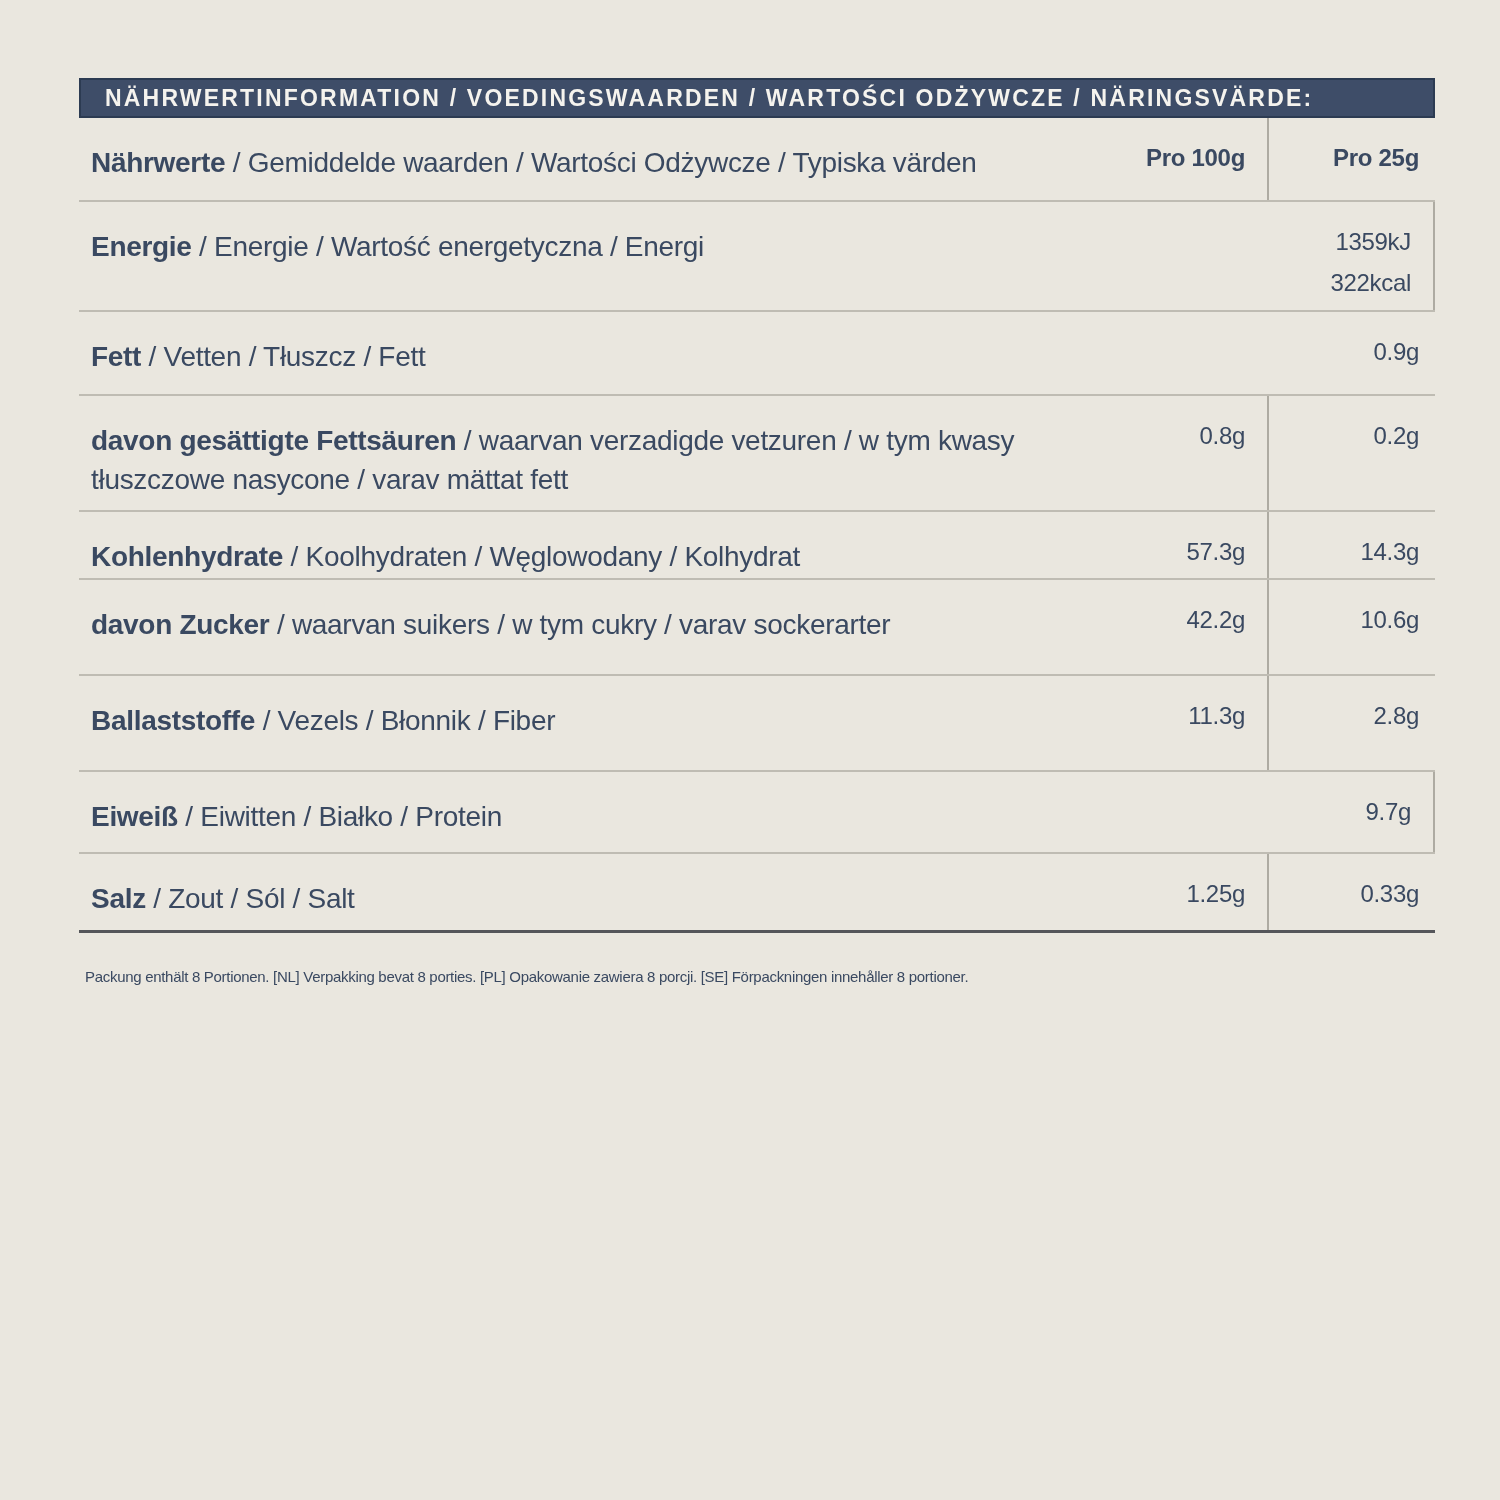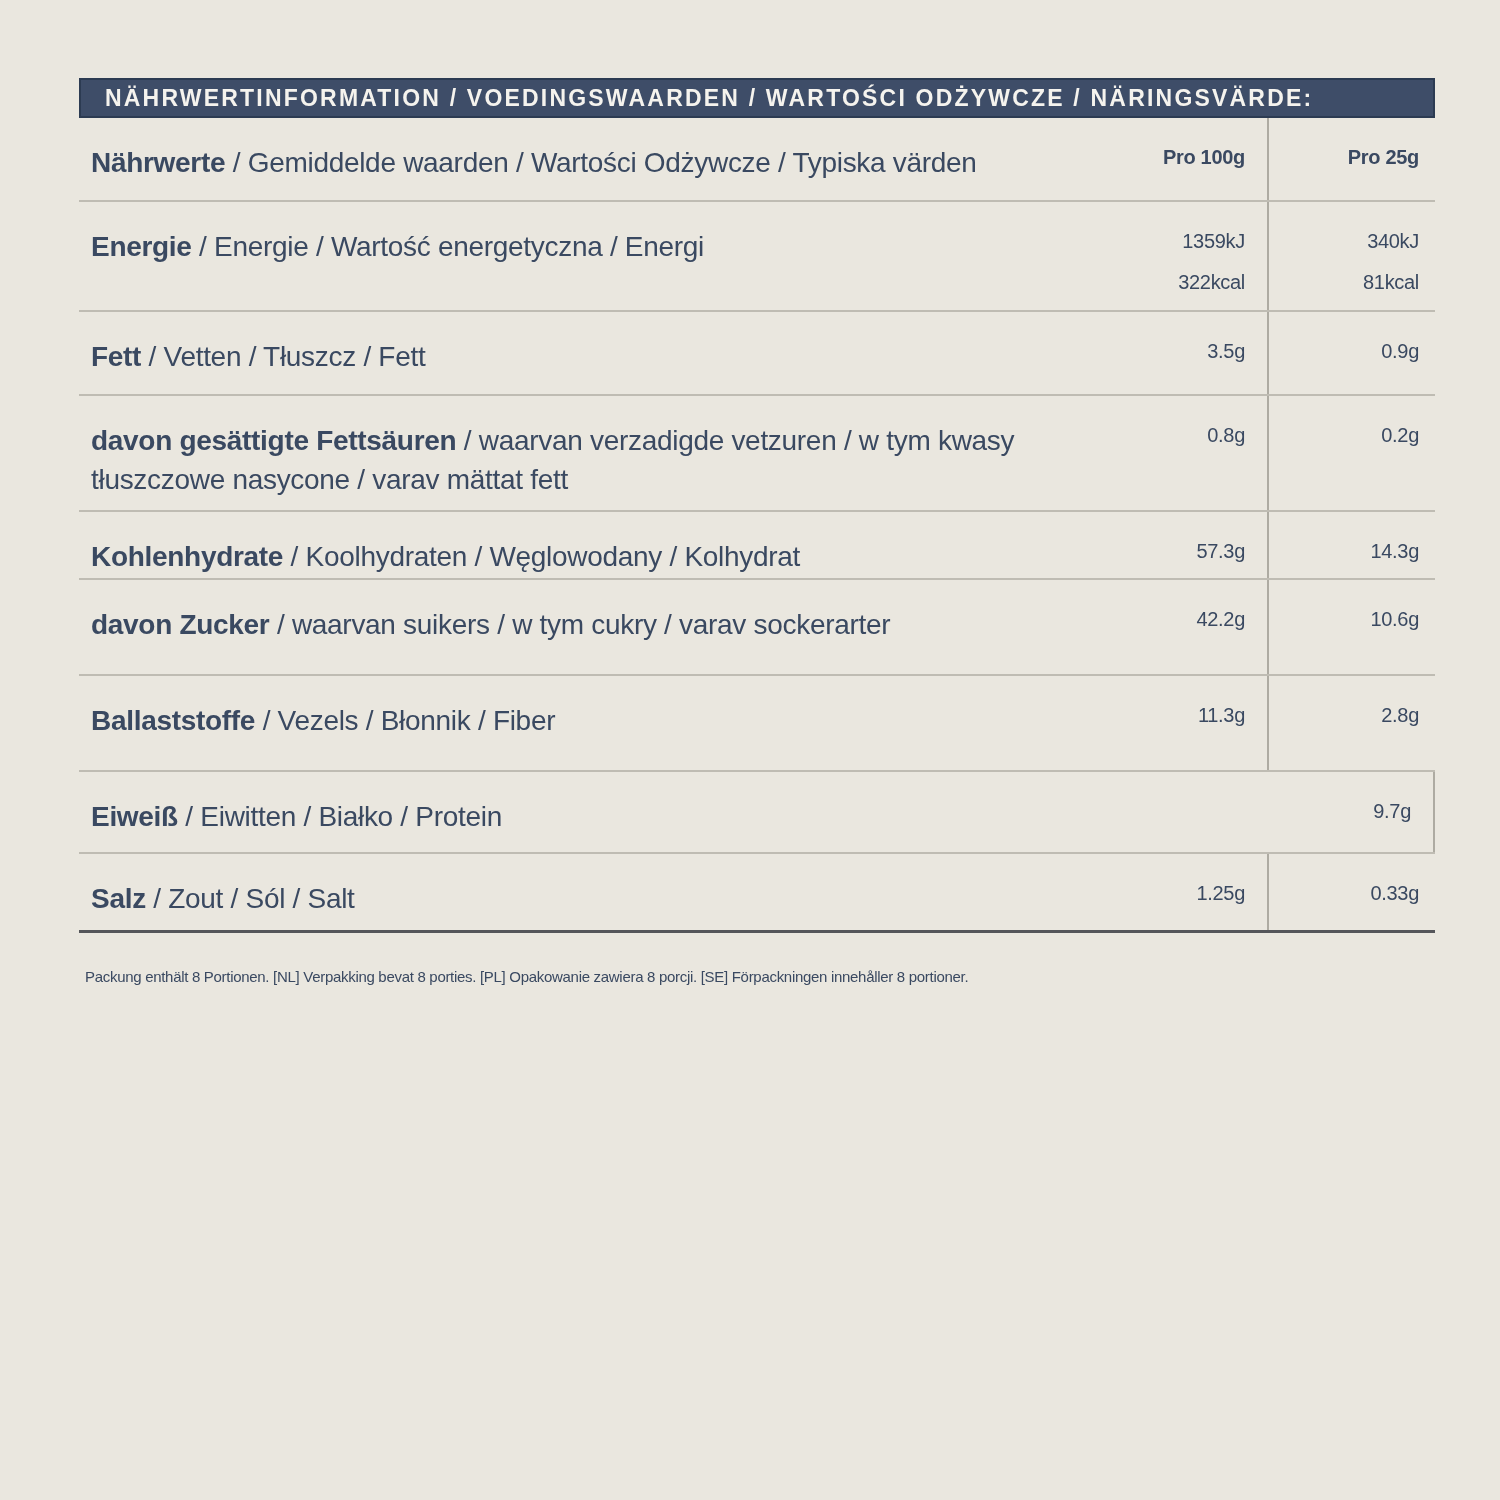--- a/index.html
+++ b/index.html
@@ -48,21 +48,21 @@
     flex:1;
     padding:25px 20px 0 12px;
     font-size:28px;
     line-height:39px;
   }
   .c-v1, .c-v2 {
     display:flex;
     flex-direction:column;
     align-items:flex-end;
     padding-top:19px;
-    font-size:20px;
+    font-size:24px;
     line-height:41px;
     white-space:nowrap;
   }
   .c-v1 {
     width:200px;
     padding-right:22px;
     border-right:2px solid #AEABA2;
   }
   .c-v2 {
     width:166px;
@@ -101,32 +101,25 @@
     </div>
 
     <div class="row h126">
       <div class="c-label">
         <div class="txt"><span class="b">Energie</span><span> / Energie / Wartość energetyczna / Energi</span></div>
       </div>
       <div class="c-v1">
         <div>1359kJ</div>
         <div>322kcal</div>
       </div>
-      <div class="c-v2">
-        <div>340kJ</div>
-        <div>81kcal</div>
-      </div>
     </div>
 
     <div class="row h84">
       <div class="c-label">
         <div class="txt"><span class="b">Fett</span><span> / Vetten / Tłuszcz / Fett</span></div>
-      </div>
-      <div class="c-v1">
-        <div>3.5g</div>
       </div>
       <div class="c-v2">
         <div>0.9g</div>
       </div>
     </div>
 
     <div class="row h116">
       <div class="c-label">
         <div class="txt"><span class="b">davon gesättigte Fettsäuren</span><span> / waarvan verzadigde vetzuren / w tym kwasy tłuszczowe nasycone / varav mättat fett</span></div>
       </div>

